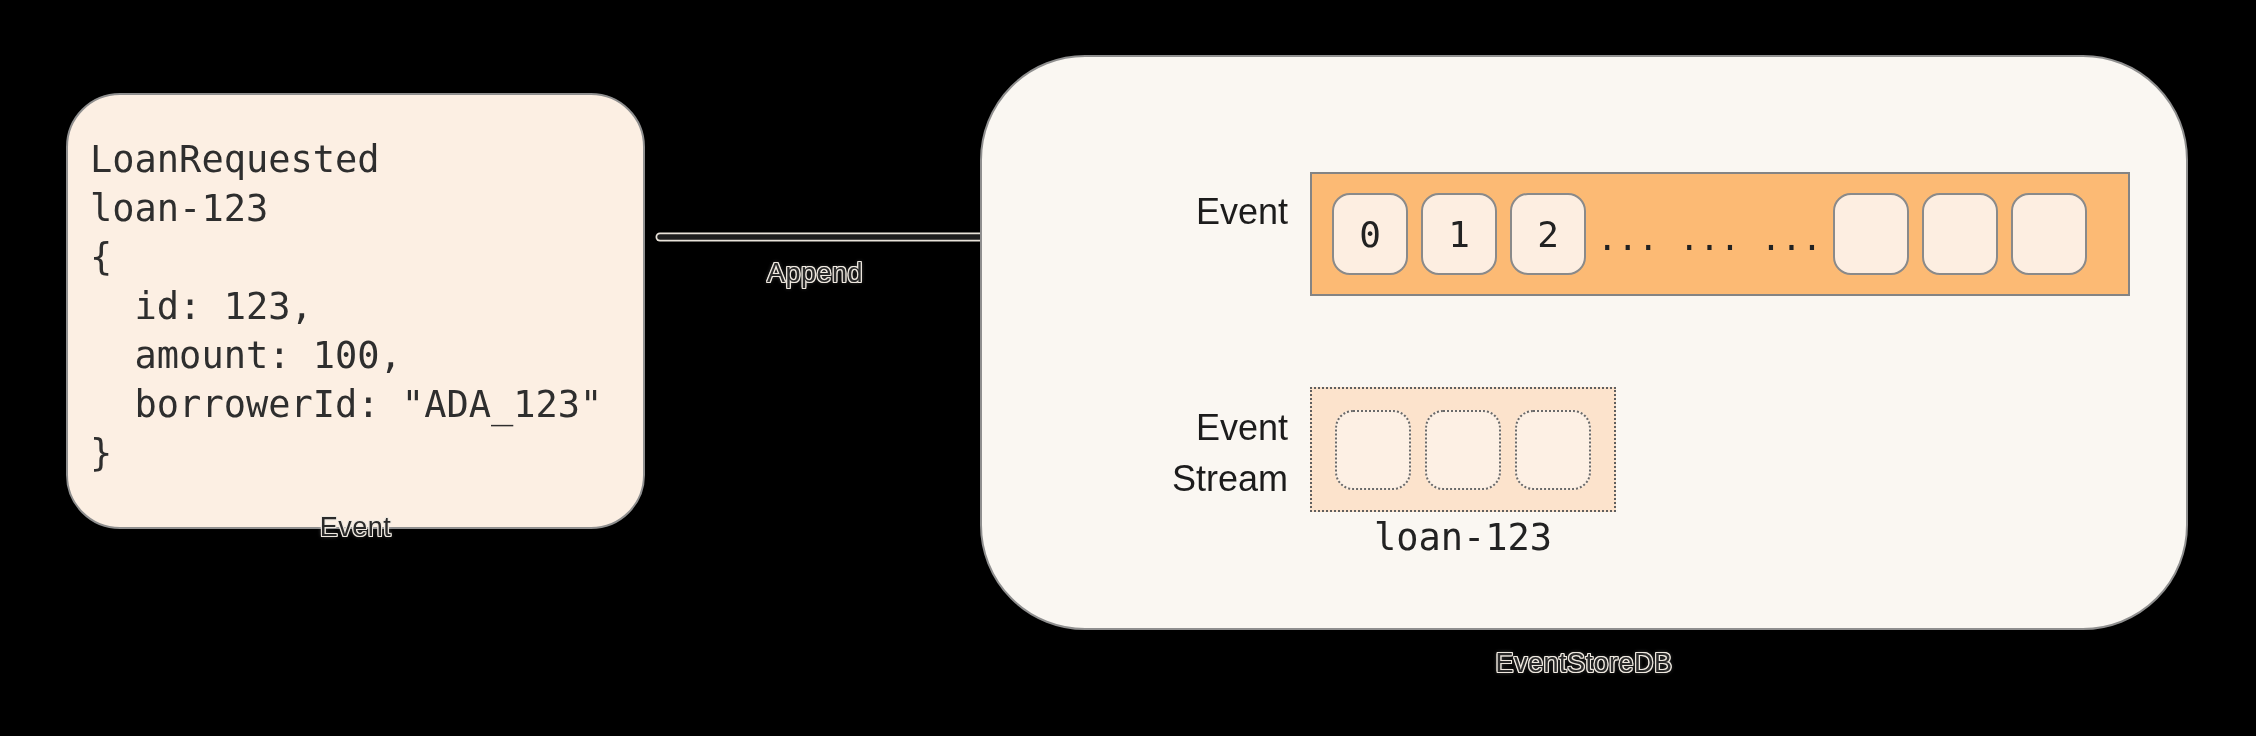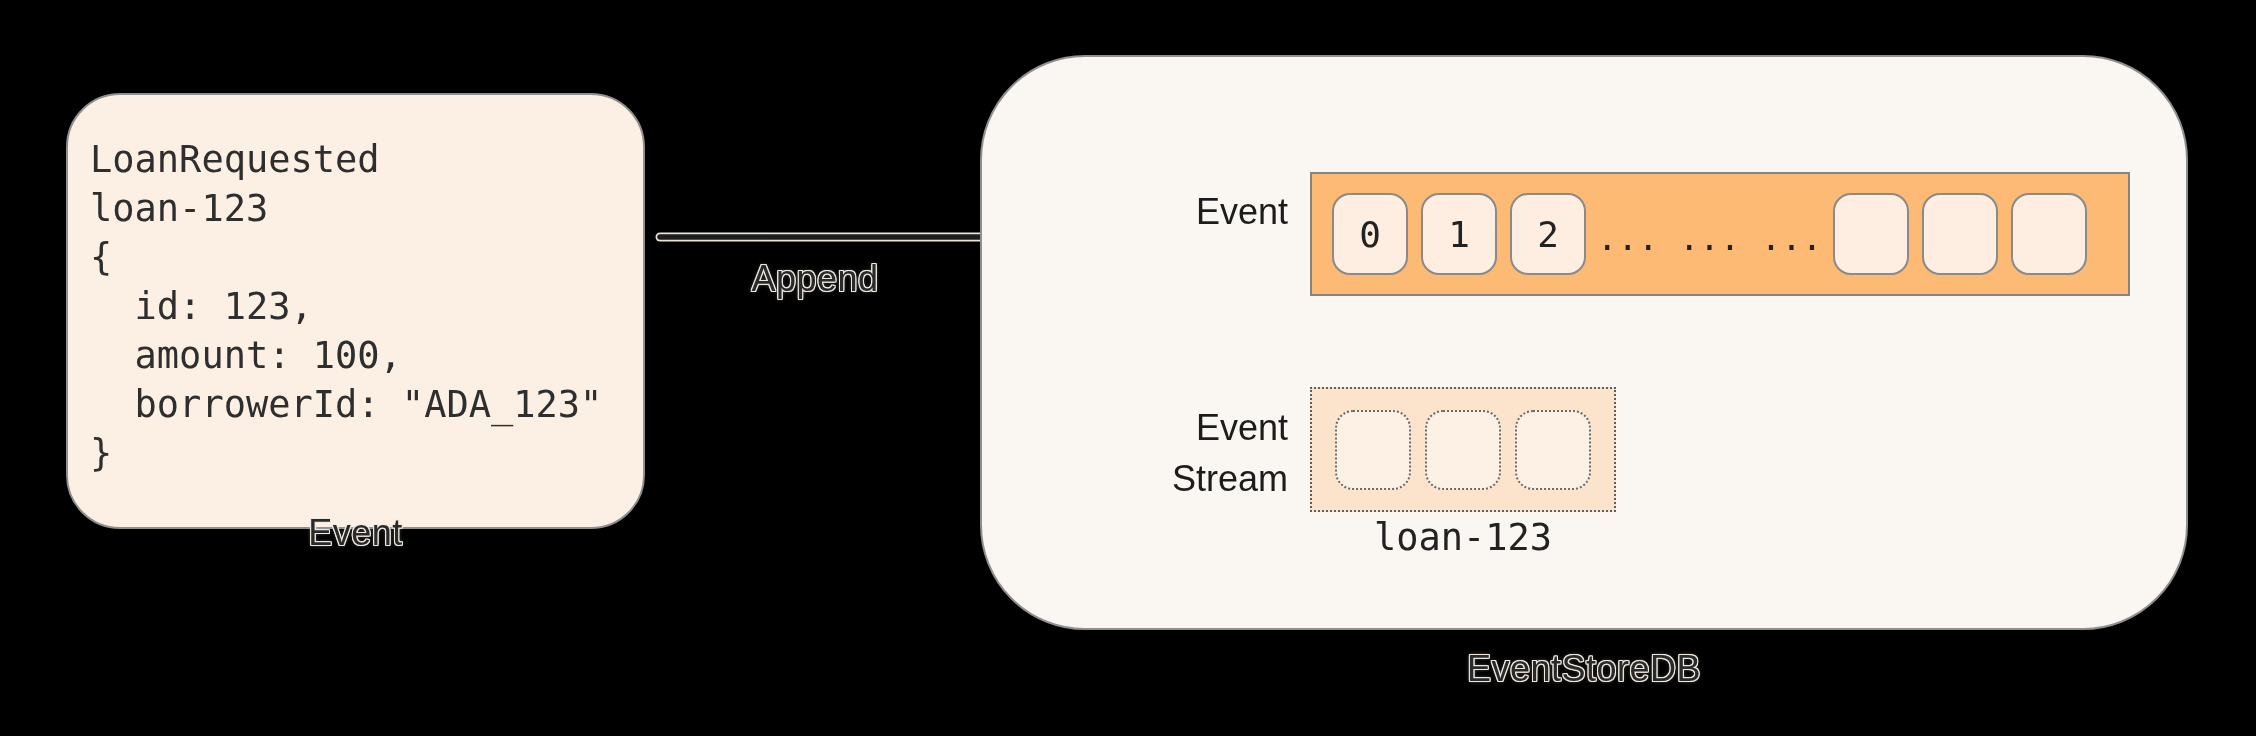--- a/index.html
+++ b/index.html
@@ -15,21 +15,21 @@
     margin-top:36px;
   }
   .event-card pre{
     position:absolute;left:22px;top:40px;margin:0;
     font-family:"DejaVu Sans Mono",monospace;font-size:37px;line-height:49px;
     color:#2e2e2e;white-space:pre;
   }
   
   .halo-label{
     position:absolute;text-align:center;
-    font-size:36px;color:#2a2a2a;letter-spacing:.5px;
+    font-size:27px;color:#2a2a2a;letter-spacing:.5px;
     text-shadow:
       1px 0 0 #efe9e0,-1px 0 0 #efe9e0,0 1px 0 #efe9e0,0 -1px 0 #efe9e0,
       1px 1px 0 #efe9e0,-1px -1px 0 #efe9e0,1px -1px 0 #efe9e0,-1px 1px 0 #efe9e0,
       0 0 4px rgba(255,255,255,.45);
   }
   .event-caption{left:66px;top:512px;width:579px;}
   .append-label{left:700px;top:258px;width:230px;}
   .esdb-caption{left:980px;top:648px;width:1208px;}
   
   svg.arrows{position:absolute;left:0;top:0;pointer-events:none;}

